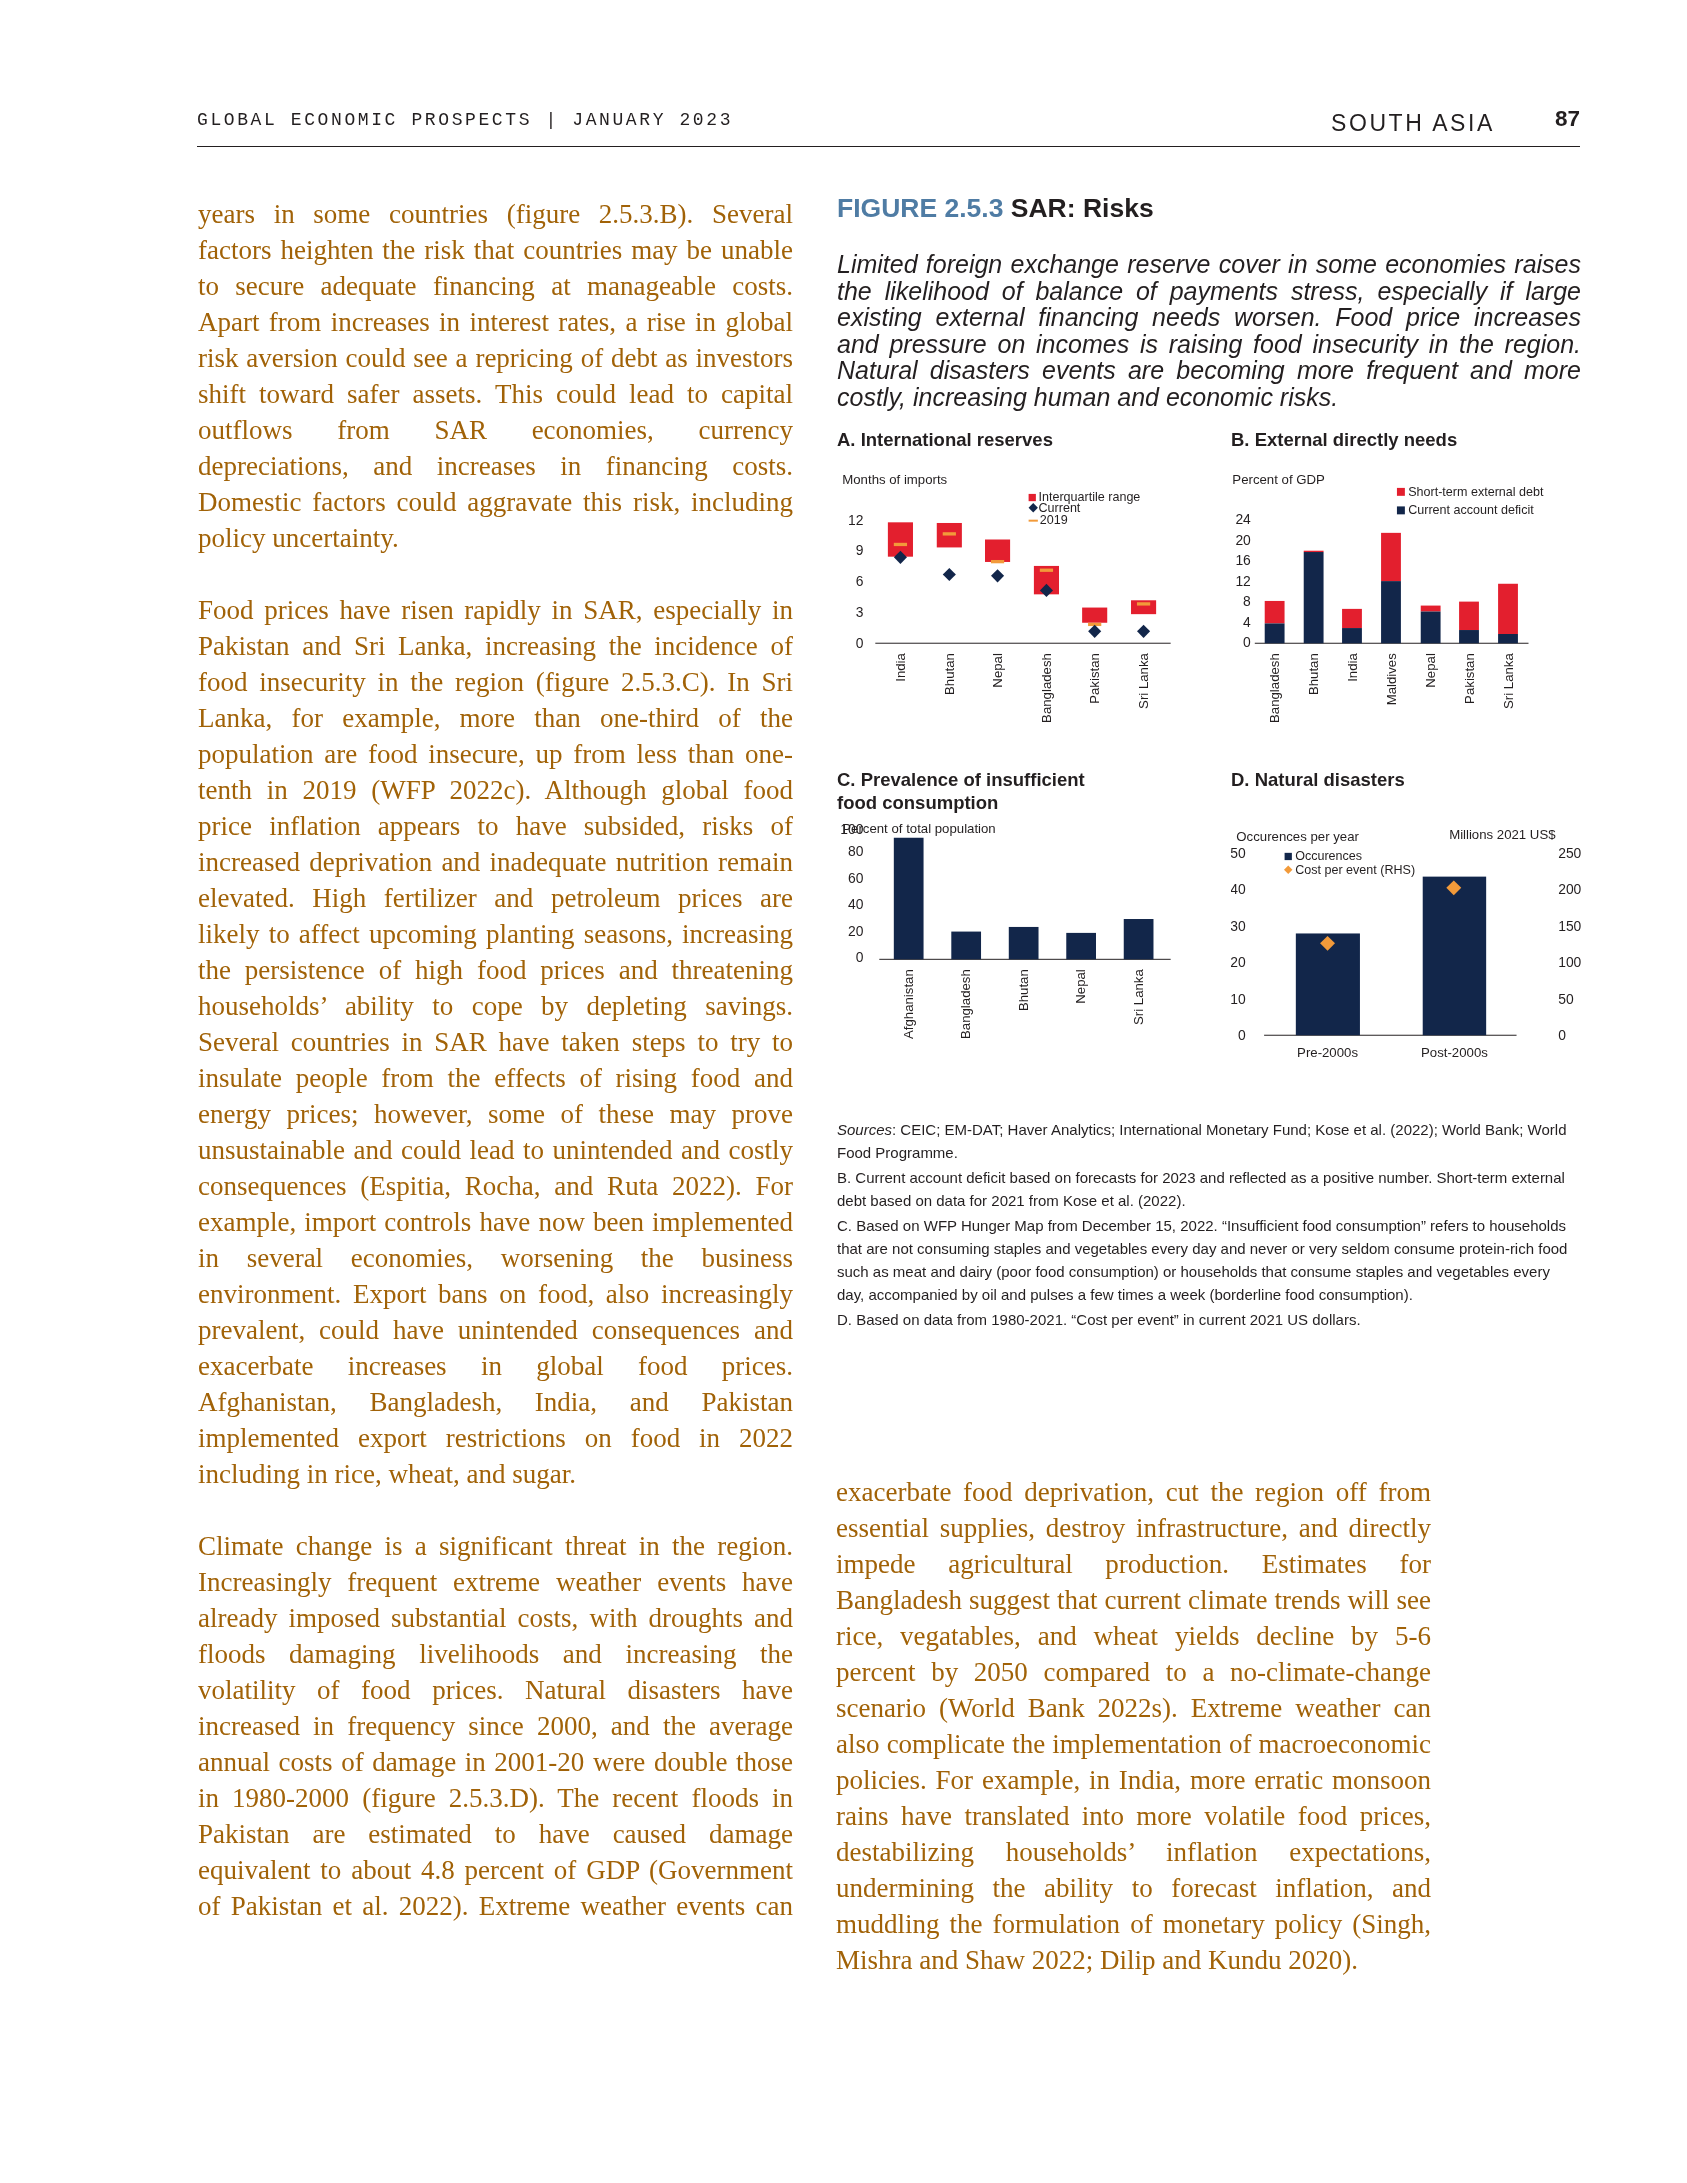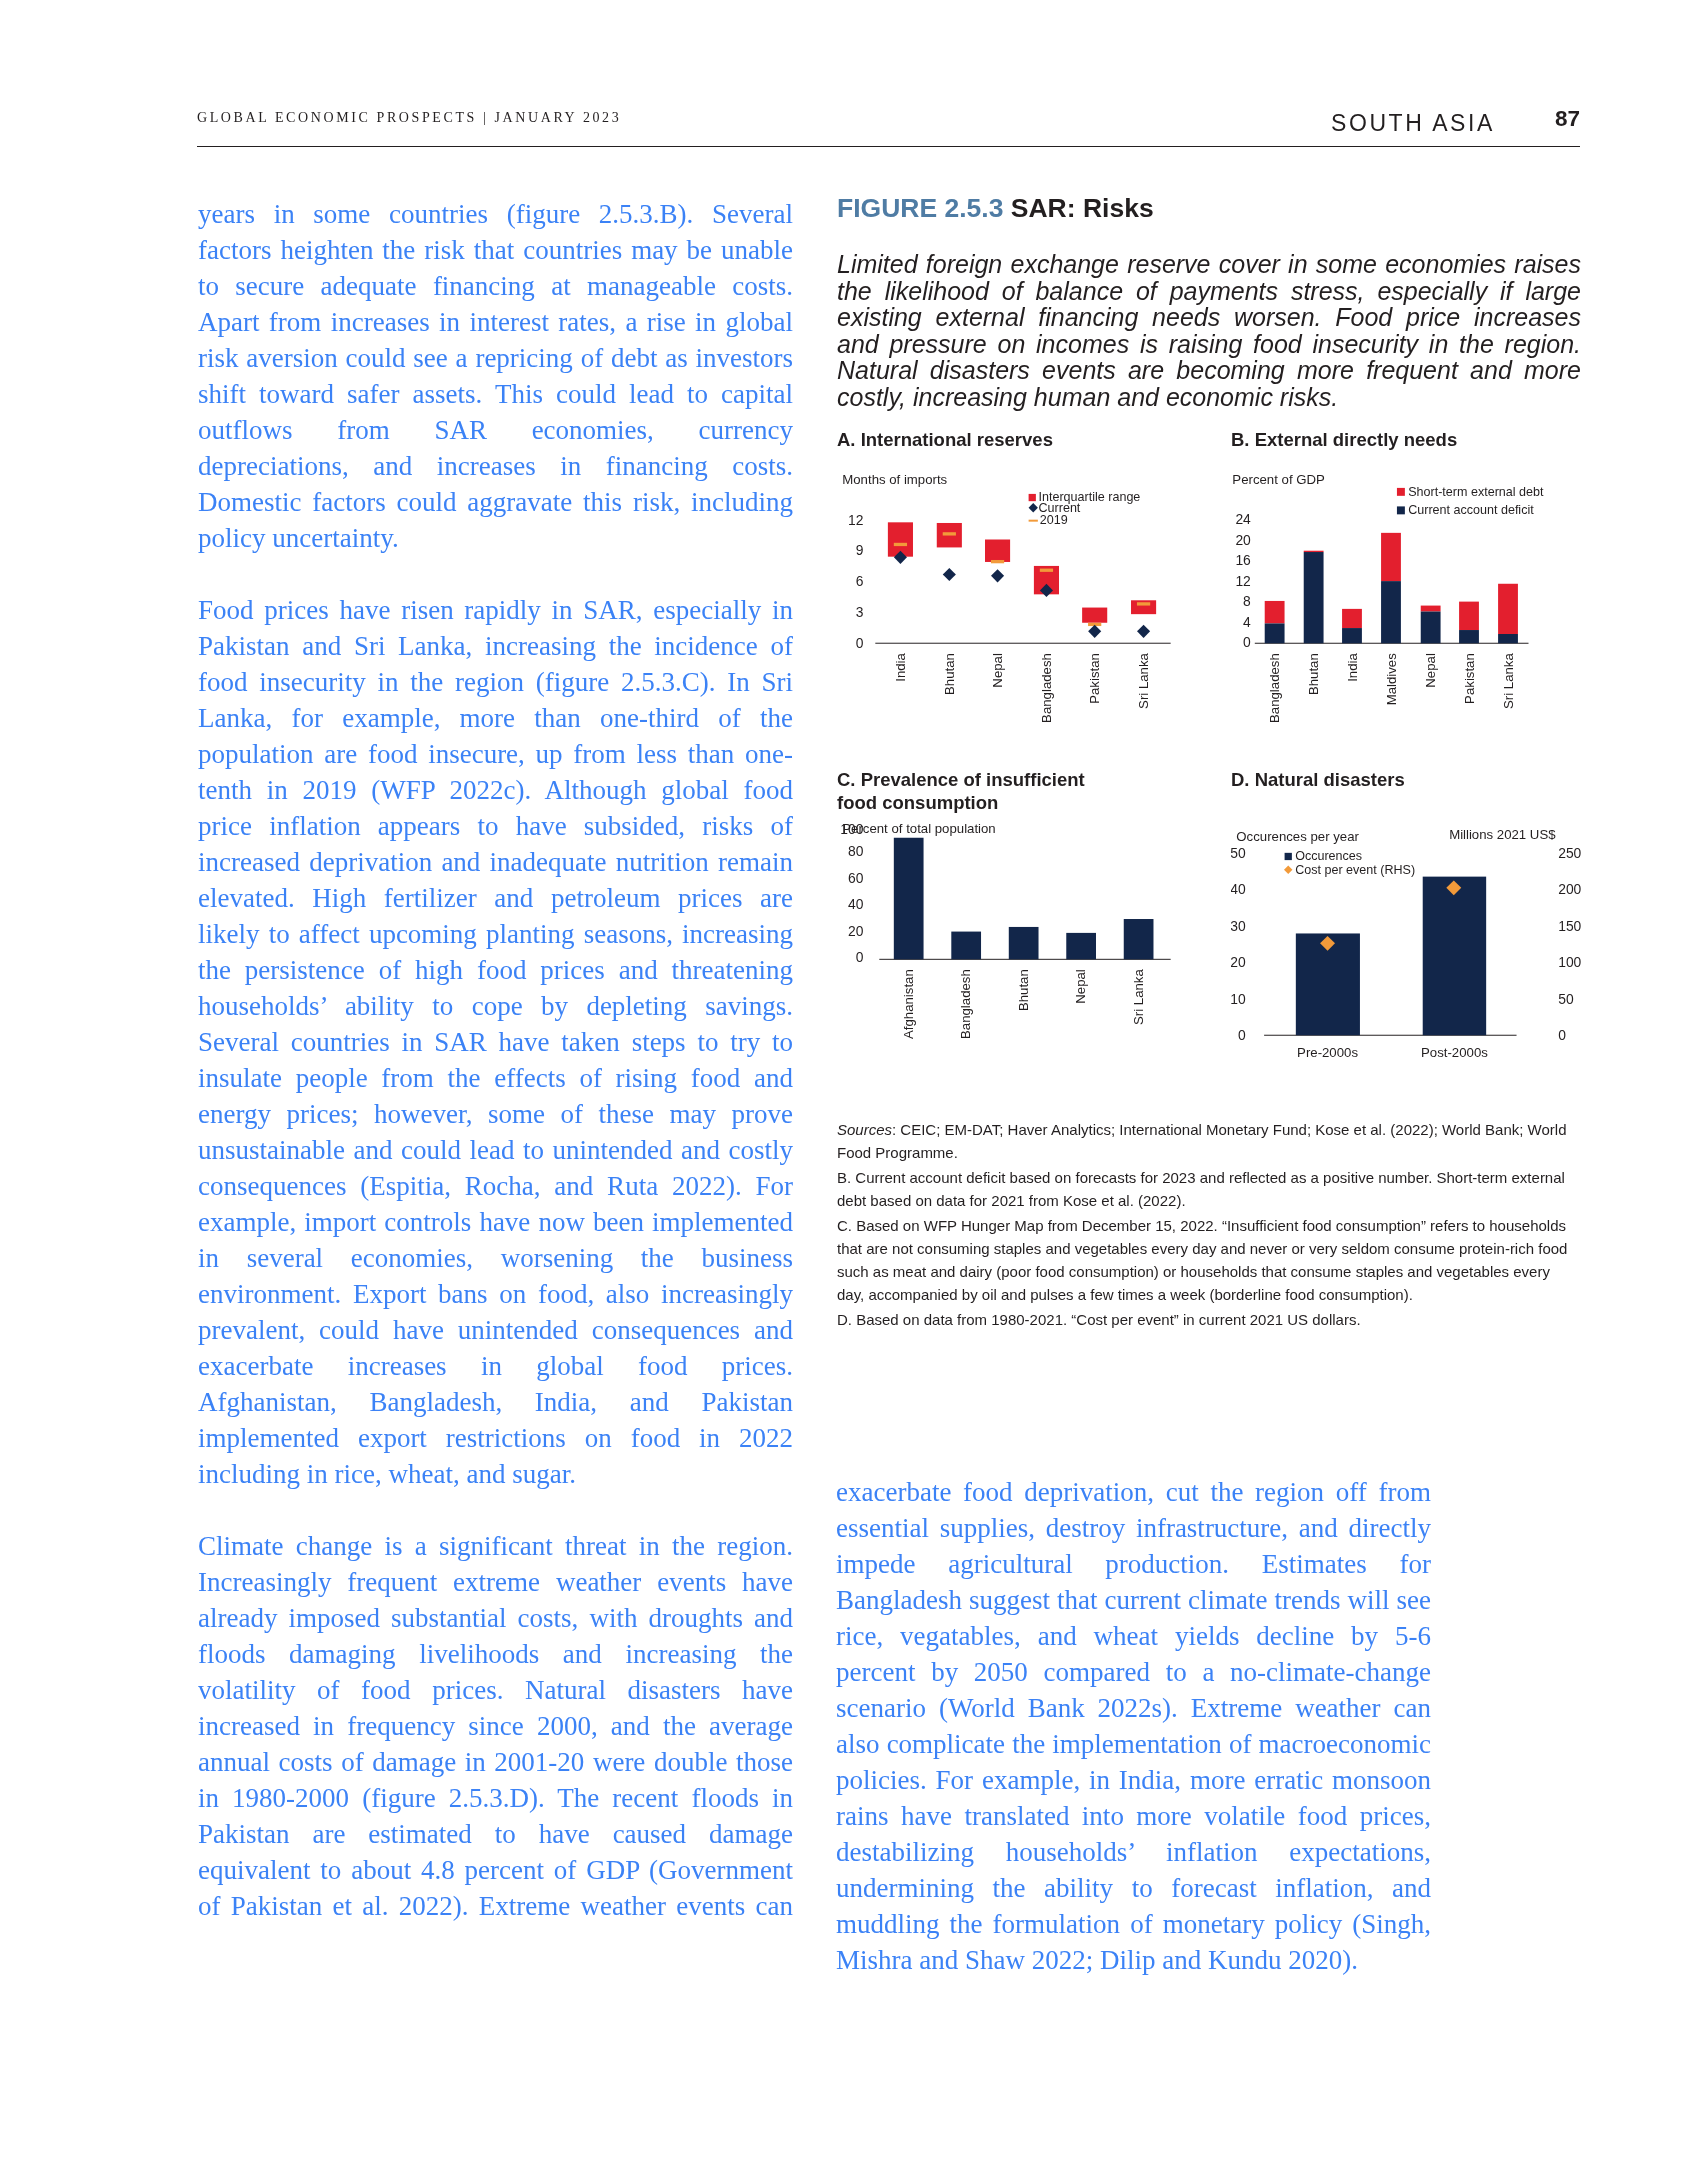--- a/index.html
+++ b/index.html
@@ -1,21 +1,21 @@
 <!DOCTYPE html>
 <html style="font-size:10.6px"><head>
 <meta charset="utf-8">
 <style>
   html,body{margin:0;padding:0;background:#fff;}
   body{width:1687px;height:2183px;position:relative;overflow:hidden;color:#231f20;}
   .runhead{position:absolute;left:197px;top:106px;width:1383px;height:40px;border-bottom:1.3px solid #231f20;}
-  .runhead .left{position:absolute;left:0;top:4px;font-family:Liberation Serif, serif;font-size:14px;letter-spacing:2.6px;color:#231f20;}
+  .runhead .left{position:absolute;left:0;top:4px;font-family:Liberation Mono, monospace;font-size:18px;letter-spacing:2.6px;color:#231f20;}
   .runhead .right{position:absolute;right:85px;top:4px;font-family:"Liberation Sans",sans-serif;font-size:23px;letter-spacing:2.6px;}
   .runhead .page{position:absolute;right:0;top:0;font-family:"Liberation Sans",sans-serif;font-size:22.5px;font-weight:bold;}
-  .col{position:absolute;font-family:"Liberation Serif",serif;font-size:27px;line-height:36px;text-align:justify;color:#3b82f6;}
+  .col{position:absolute;font-family:"Liberation Serif",serif;font-size:27px;line-height:36px;text-align:justify;color:#a16207;}
   .col p{margin:0 0 36px 0;}
   .col-left{left:198px;top:196px;width:595px;}
   .col-right{left:836px;top:1474px;width:595px;}
   .fig-title{position:absolute;left:837px;top:193px;font-family:"Liberation Sans",sans-serif;font-size:26.5px;font-weight:bold;}
   .fig-title .num{color:#4f7ca4;}
   .fig-sub{position:absolute;left:837px;top:251px;width:744px;font-family:"Liberation Sans",sans-serif;font-style:italic;font-size:25px;line-height:26.5px;text-align:justify;}
   .panel{position:absolute;font-family:"Liberation Sans",sans-serif;}
   .panel-title{font-size:18.5px;font-weight:bold;line-height:22.5px;}
   .notes{position:absolute;left:837px;top:1118px;width:744px;font-family:"Liberation Sans",sans-serif;font-size:15px;line-height:23px;}
   .notes p{margin:0 0 2px 0;}

